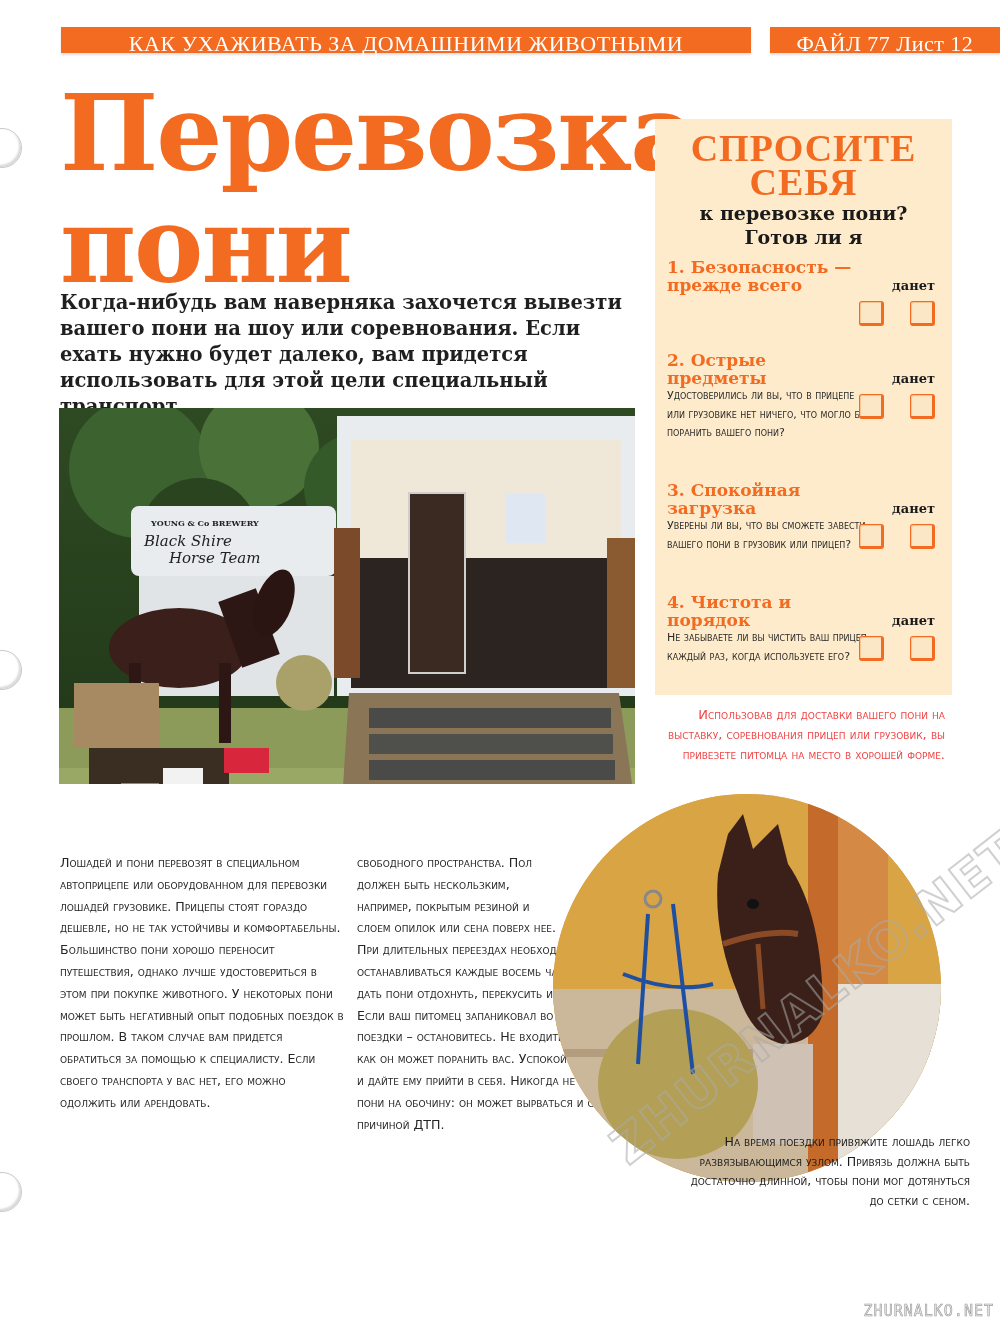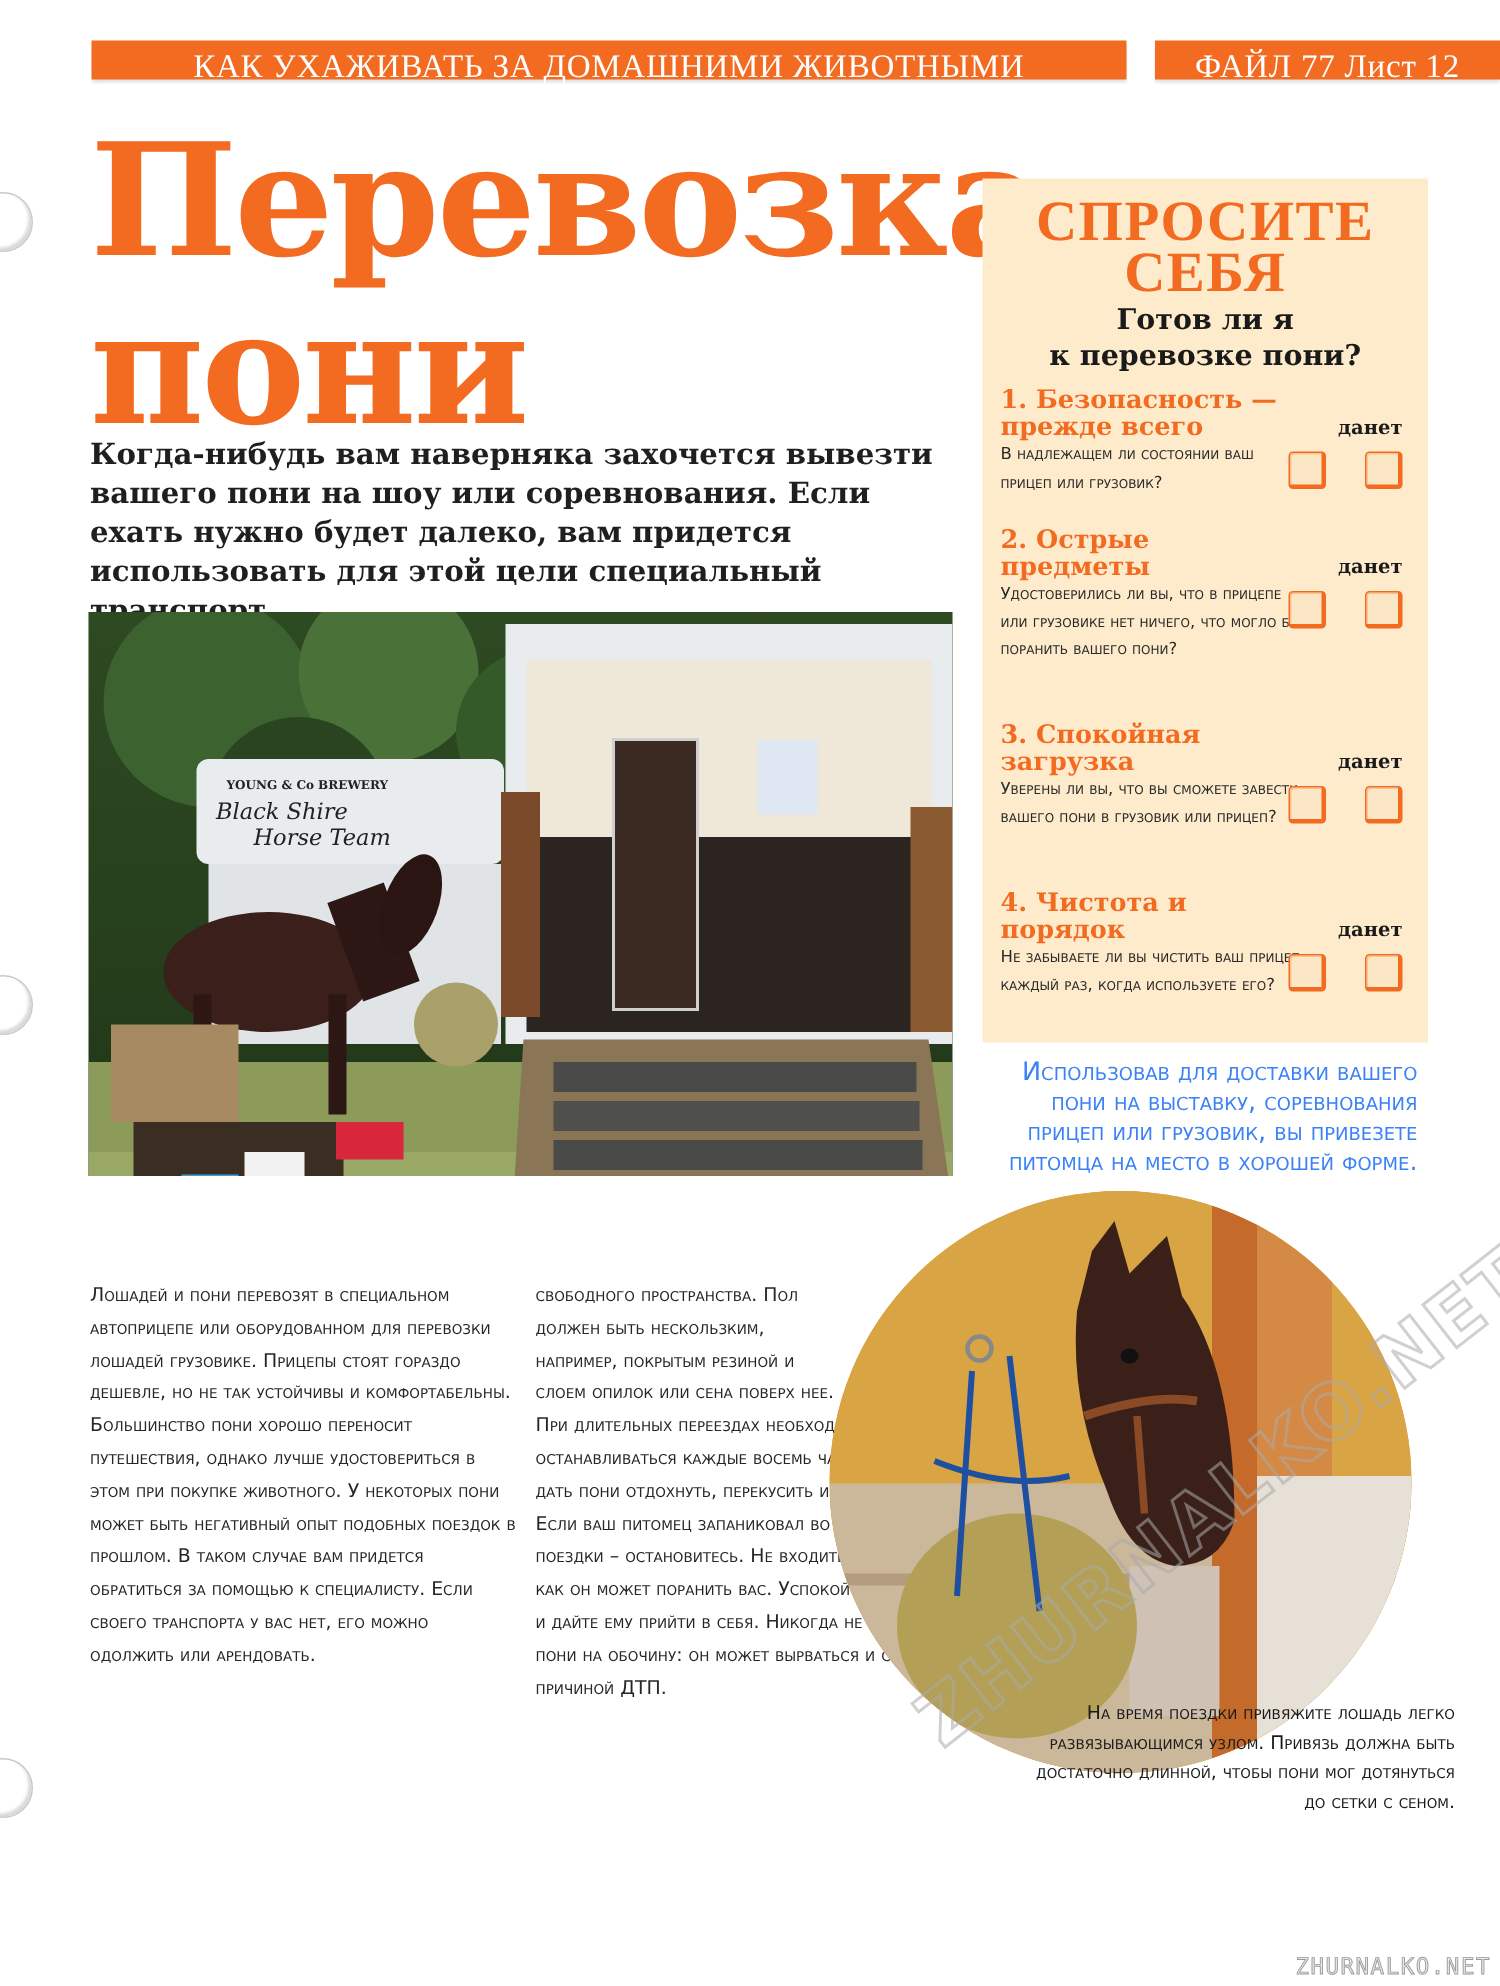--- a/index.html
+++ b/index.html
@@ -26,21 +26,21 @@
   .q { position:absolute; left:12px; width:280px; }
   .q-head { color:#f26b21; font-family:"DejaVu Serif", serif; font-weight:bold; font-size:17px; line-height:18px; width:200px; }
   .q-text { font-family:"DejaVu Sans", sans-serif; font-size:11px; line-height:18.5px; color:#2a2a2a;
             width:200px; font-variant:small-caps; }
   .yn-labels { position:absolute; right:10px; width:80px; display:flex; justify-content:flex-end;
                font-family:"DejaVu Serif", serif; font-weight:bold; font-size:13px; padding:0 2px; box-sizing:border-box; }
   .yn-boxes { position:absolute; right:12px; width:76px; display:flex; justify-content:space-between; }
   .chk { width:21px; height:21px; background:#fbe7c6; border:3px solid #f26b21; border-top-width:1px; border-left-width:1px;
          border-radius:3px; box-shadow:inset 1px 1px 0 #f9c48f; }
   .caption-right { position:absolute; left:655px; top:705px; width:290px; text-align:right;
-                   font-family:"DejaVu Sans", sans-serif; font-size:17px; line-height:20px; font-variant:small-caps; color:#3b82f6; }
+                   font-family:"DejaVu Sans", sans-serif; font-size:13px; line-height:20px; font-variant:small-caps; color:#ef4444; }
   .col { position:absolute; font-family:"DejaVu Sans", sans-serif; font-size:12.6px; line-height:21.8px;
          color:#262626; font-variant:small-caps; }
   .col p { margin:0; }
   .col-1 { left:60px; top:852px; width:285px; }
   .col-2 { left:357px; top:852px; width:285px; }
   .indent { text-indent:14px; }
   .caption-bottom { position:absolute; left:690px; top:1132px; width:280px; text-align:right;
                     font-family:"DejaVu Sans", sans-serif; font-size:12.5px; line-height:19.5px; font-variant:small-caps; color:#1a1a1a; }
   .watermark { position:absolute; left:600px; top:1130px; transform:rotate(-38deg); transform-origin:left top;
                font-family:"DejaVu Sans", sans-serif; font-weight:bold; font-size:50px; color:rgba(255,255,255,0.0);
@@ -119,27 +119,26 @@
     <circle cx="245" cy="275" r="28" fill="#a9a06a"></circle>
   </svg>
 </div>
 
 <div class="sidebar">
   <div class="sb-title">
     <div>СПРОСИТЕ</div>
     <div>СЕБЯ</div>
   </div>
   <div class="sb-sub">
+    <div>к перевозке пони?</div>
     <div>Готов ли я</div>
-    <div>к перевозке пони?</div>
   </div>
 
   <div class="q" style="top:139px;">
     <div class="q-head">1. Безопасность — прежде всего</div>
-    <div class="q-text">В надлежащем ли состоянии ваш прицеп или грузовик?</div>
     <div class="yn-labels" style="top:20px;">
       <span>да</span>
         <span>нет</span>
     </div>
     <div class="yn-boxes" style="top:43px;">
       <div class="chk"></div>
       <div class="chk"></div>
     </div>
   </div>
 

